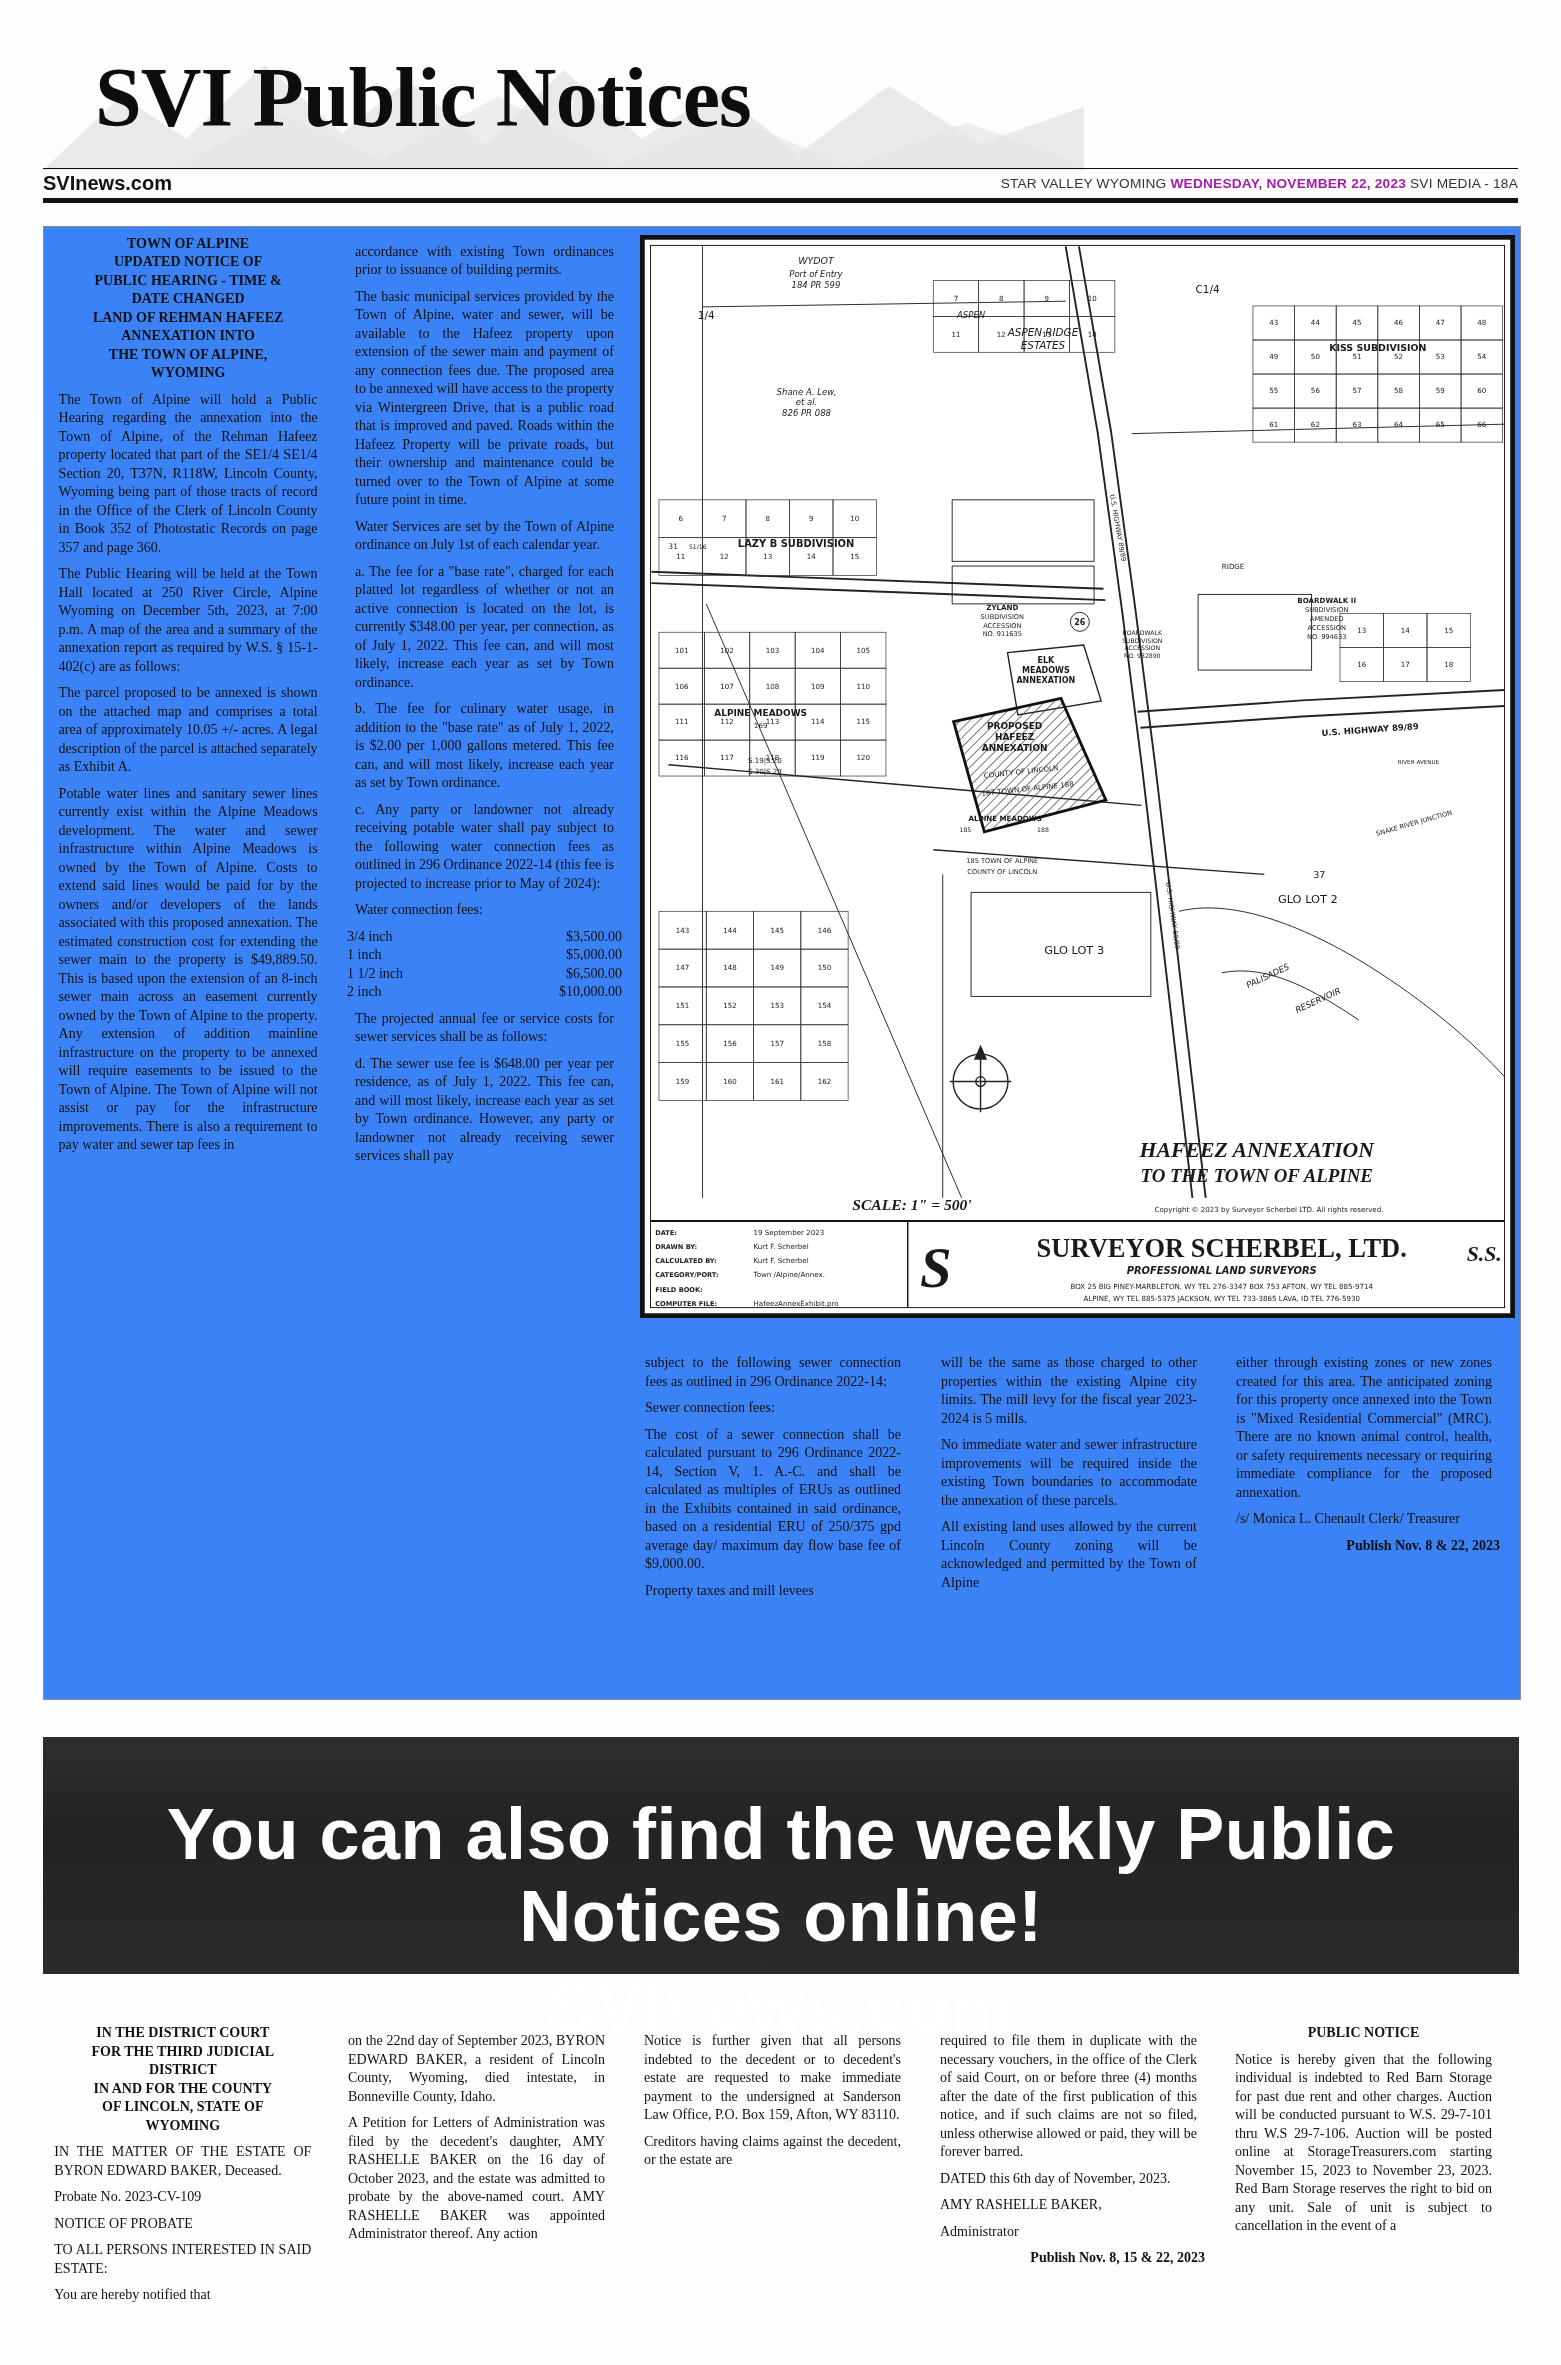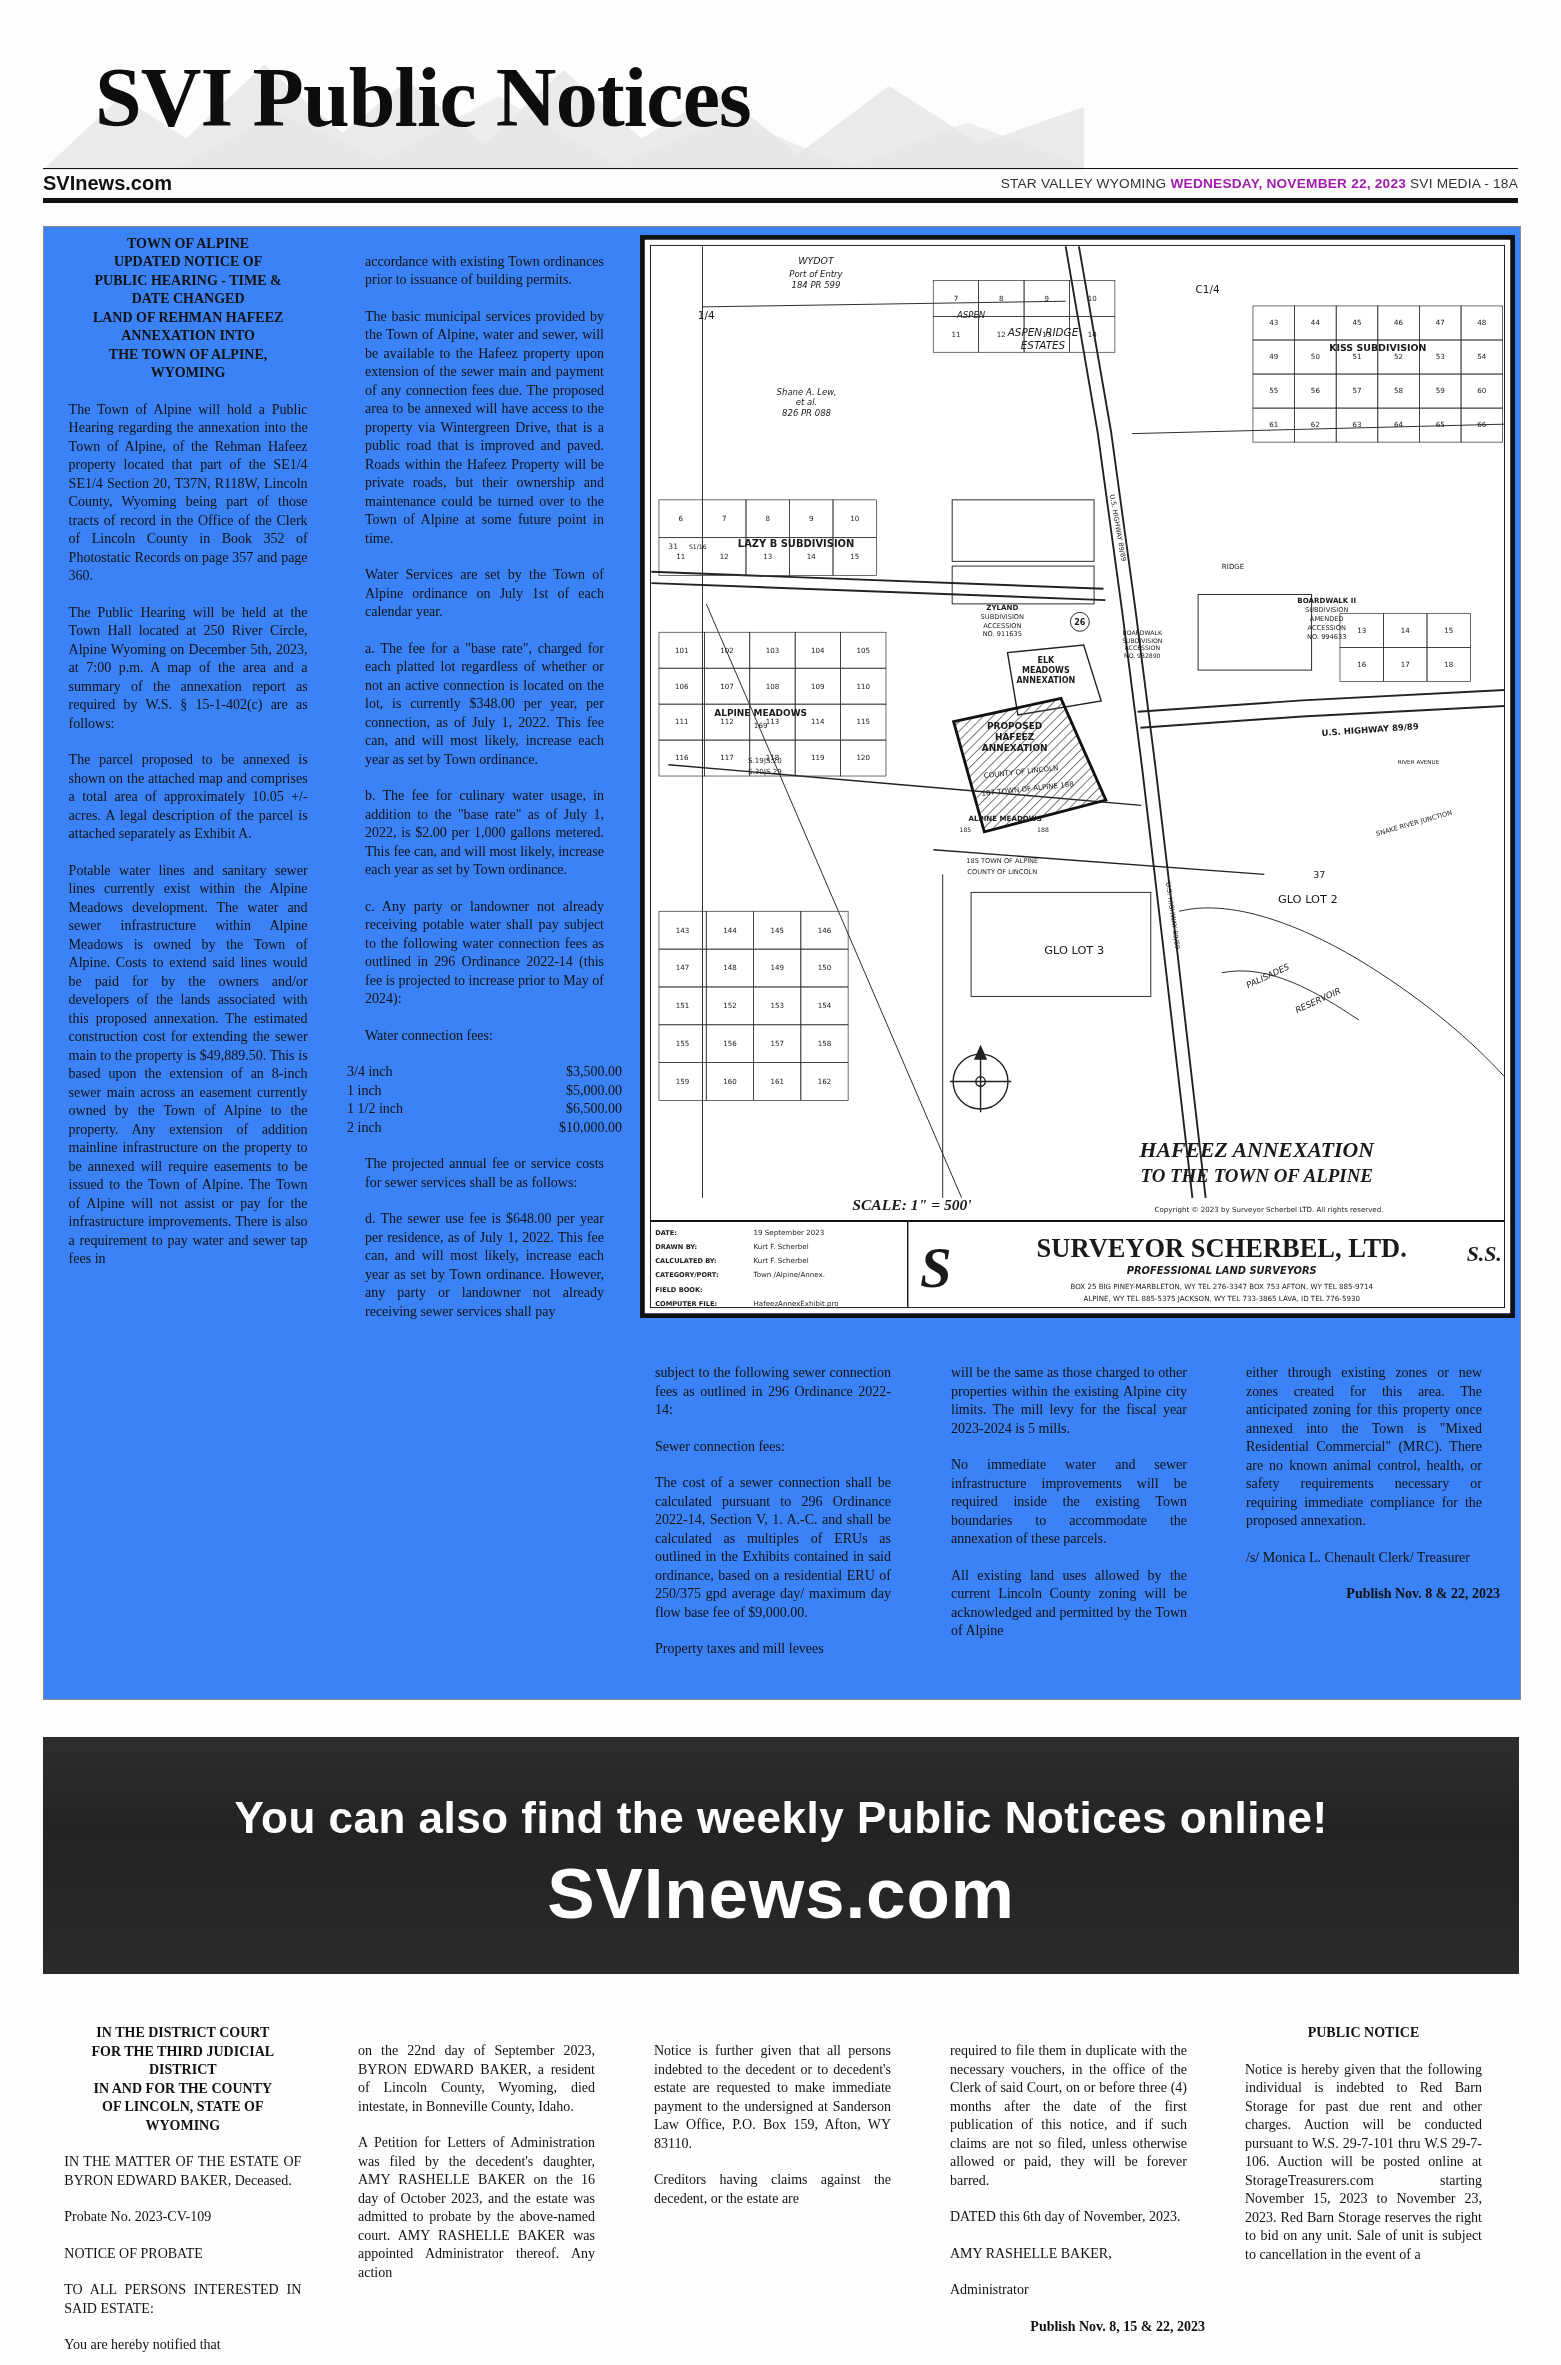--- a/index.html
+++ b/index.html
@@ -22,21 +22,21 @@
 
   
   #main-notices{position:absolute;left:43px;top:226px;width:1476px;height:1472px;
       border:0.9px solid #8a8a8a;background:#3b82f6;}
   .ncol{position:absolute;top:7.6px;width:275px;height:1455px;overflow:hidden;
       font-size:14px;line-height:18.5px;text-align:justify;}
   #acol1{left:6.6px;} #acol2{left:303px;}
   .subcol{top:1119px !important;height:348px !important;}
   #acol3{left:593px;width:272px;} #acol4{left:889px;width:272px;} #acol5{left:1184px;width:272px;}
   .nh{font-weight:bold;text-align:center;}
-  .np{margin:18px;}
+  .np{margin:8px;}
   .fee{display:flex;justify-content:space-between;}
   .pub{font-weight:bold;text-align:right;}
 
   
   #plat{position:absolute;left:596px;top:7.6px;}
   #plat text{font-family:"DejaVu Sans",sans-serif;fill:#1a1a1a;}
   #plat .lot{fill:none;stroke:#333;stroke-width:1.5;}
   #map-lines{stroke:#222;fill:none;}
   .road{stroke-width:4;}
   .thin{stroke-width:2;}
@@ -50,21 +50,21 @@
   .firm-addr{font-size:15px;}
   .ib-l{font-weight:bold;font-size:14px;}
   .ib-v{font-size:15px;}
   .slogo{font-family:"Liberation Serif",serif !important;font-weight:bold;font-style:italic;font-size:120px;}
   .slogo2{font-family:"Liberation Serif",serif !important;font-weight:bold;font-style:italic;font-size:46px;}
 
   
   #banner{position:absolute;left:43px;top:1737px;width:1476px;height:237px;
       background:linear-gradient(180deg,#2e2e2e,#232323 40%,#2a2a2a);
       color:#fff;text-align:center;font-family:"Liberation Sans",sans-serif;}
-  #banner .b1{padding-top:56px;font-size:44px;font-weight:bold;letter-spacing:0.5px;}
+  #banner .b1{padding-top:56px;font-size:72px;font-weight:bold;letter-spacing:0.5px;}
   #banner .b2{margin-top:10.4px;font-size:71px;font-weight:bold;letter-spacing:0.9px;}
 
   
   #court{position:absolute;left:43px;top:2024px;width:1476px;height:381px;}
   .ccol{position:absolute;top:0;width:273px;height:381px;overflow:hidden;
       font-size:14px;line-height:18.5px;text-align:justify;}
   #ccol1{left:3.3px;} #ccol2{left:297px;} #ccol3{left:593px;} #ccol4{left:889px;} #ccol5{left:1184px;}
 </style>
 </head>
 <body>

